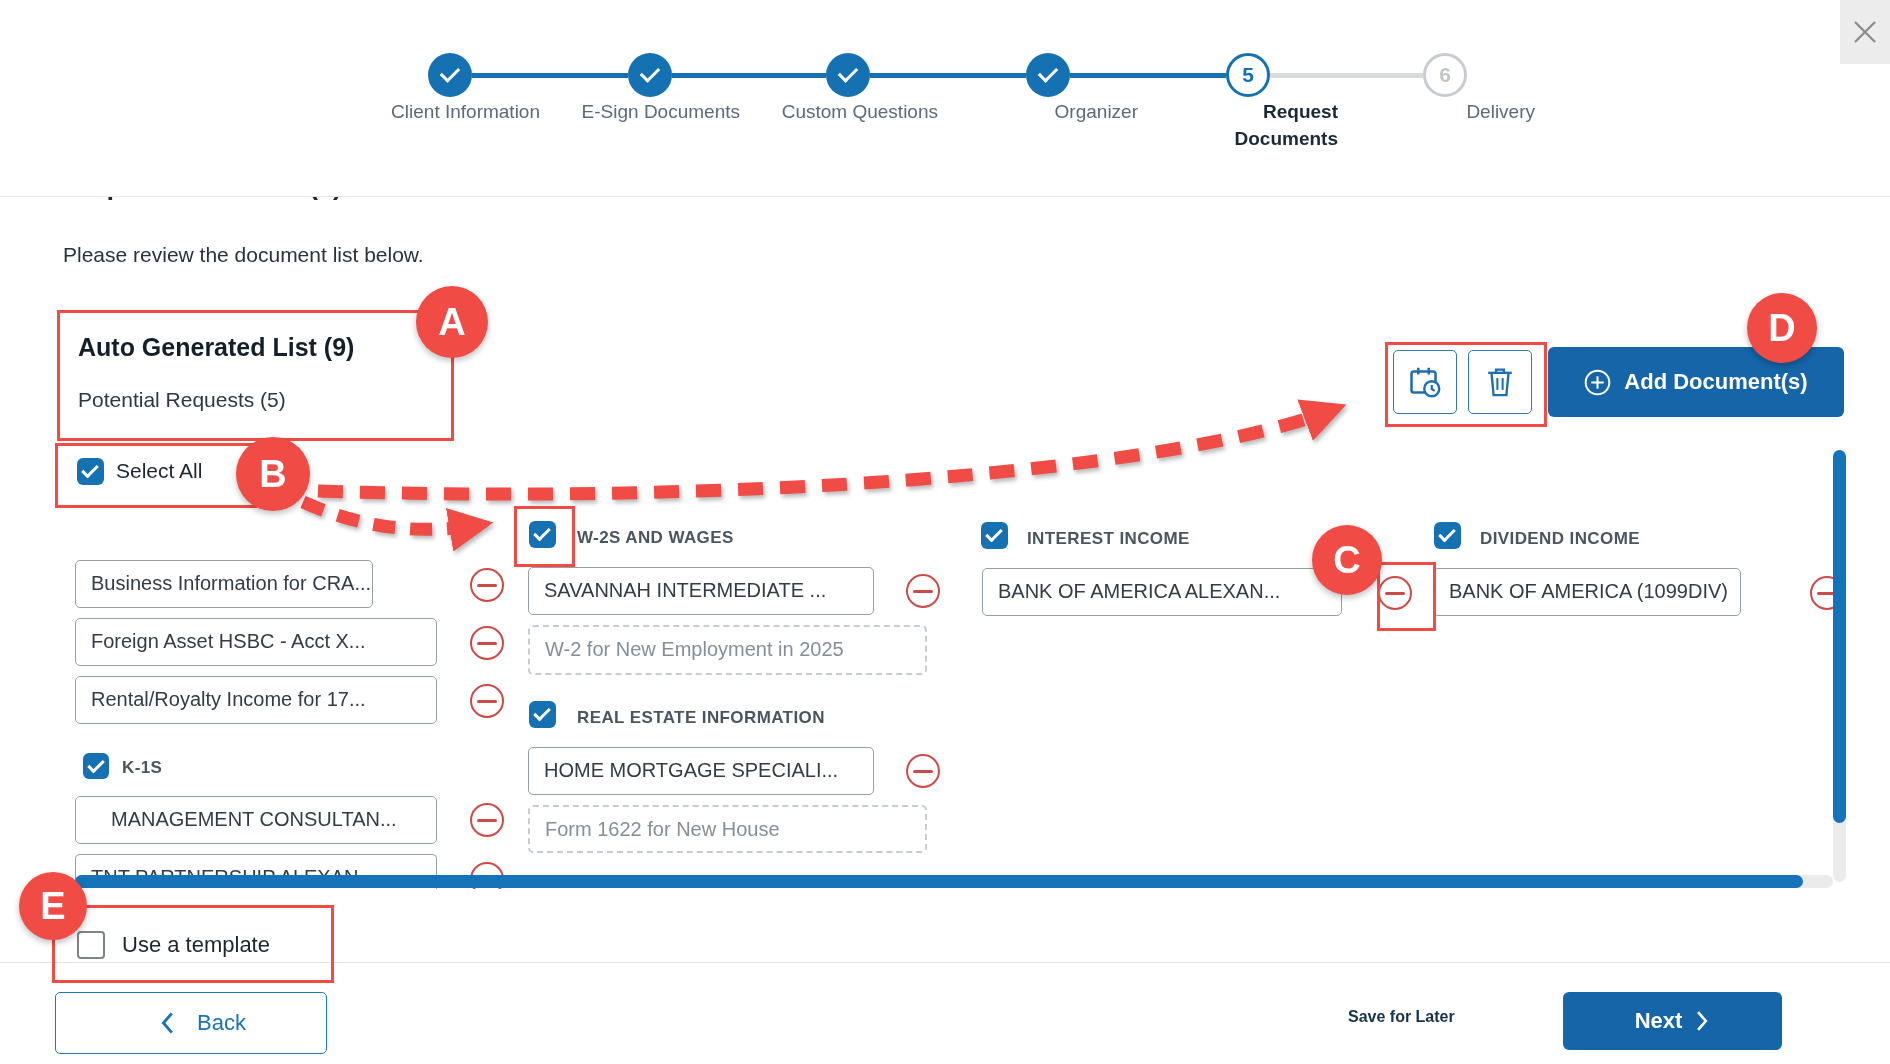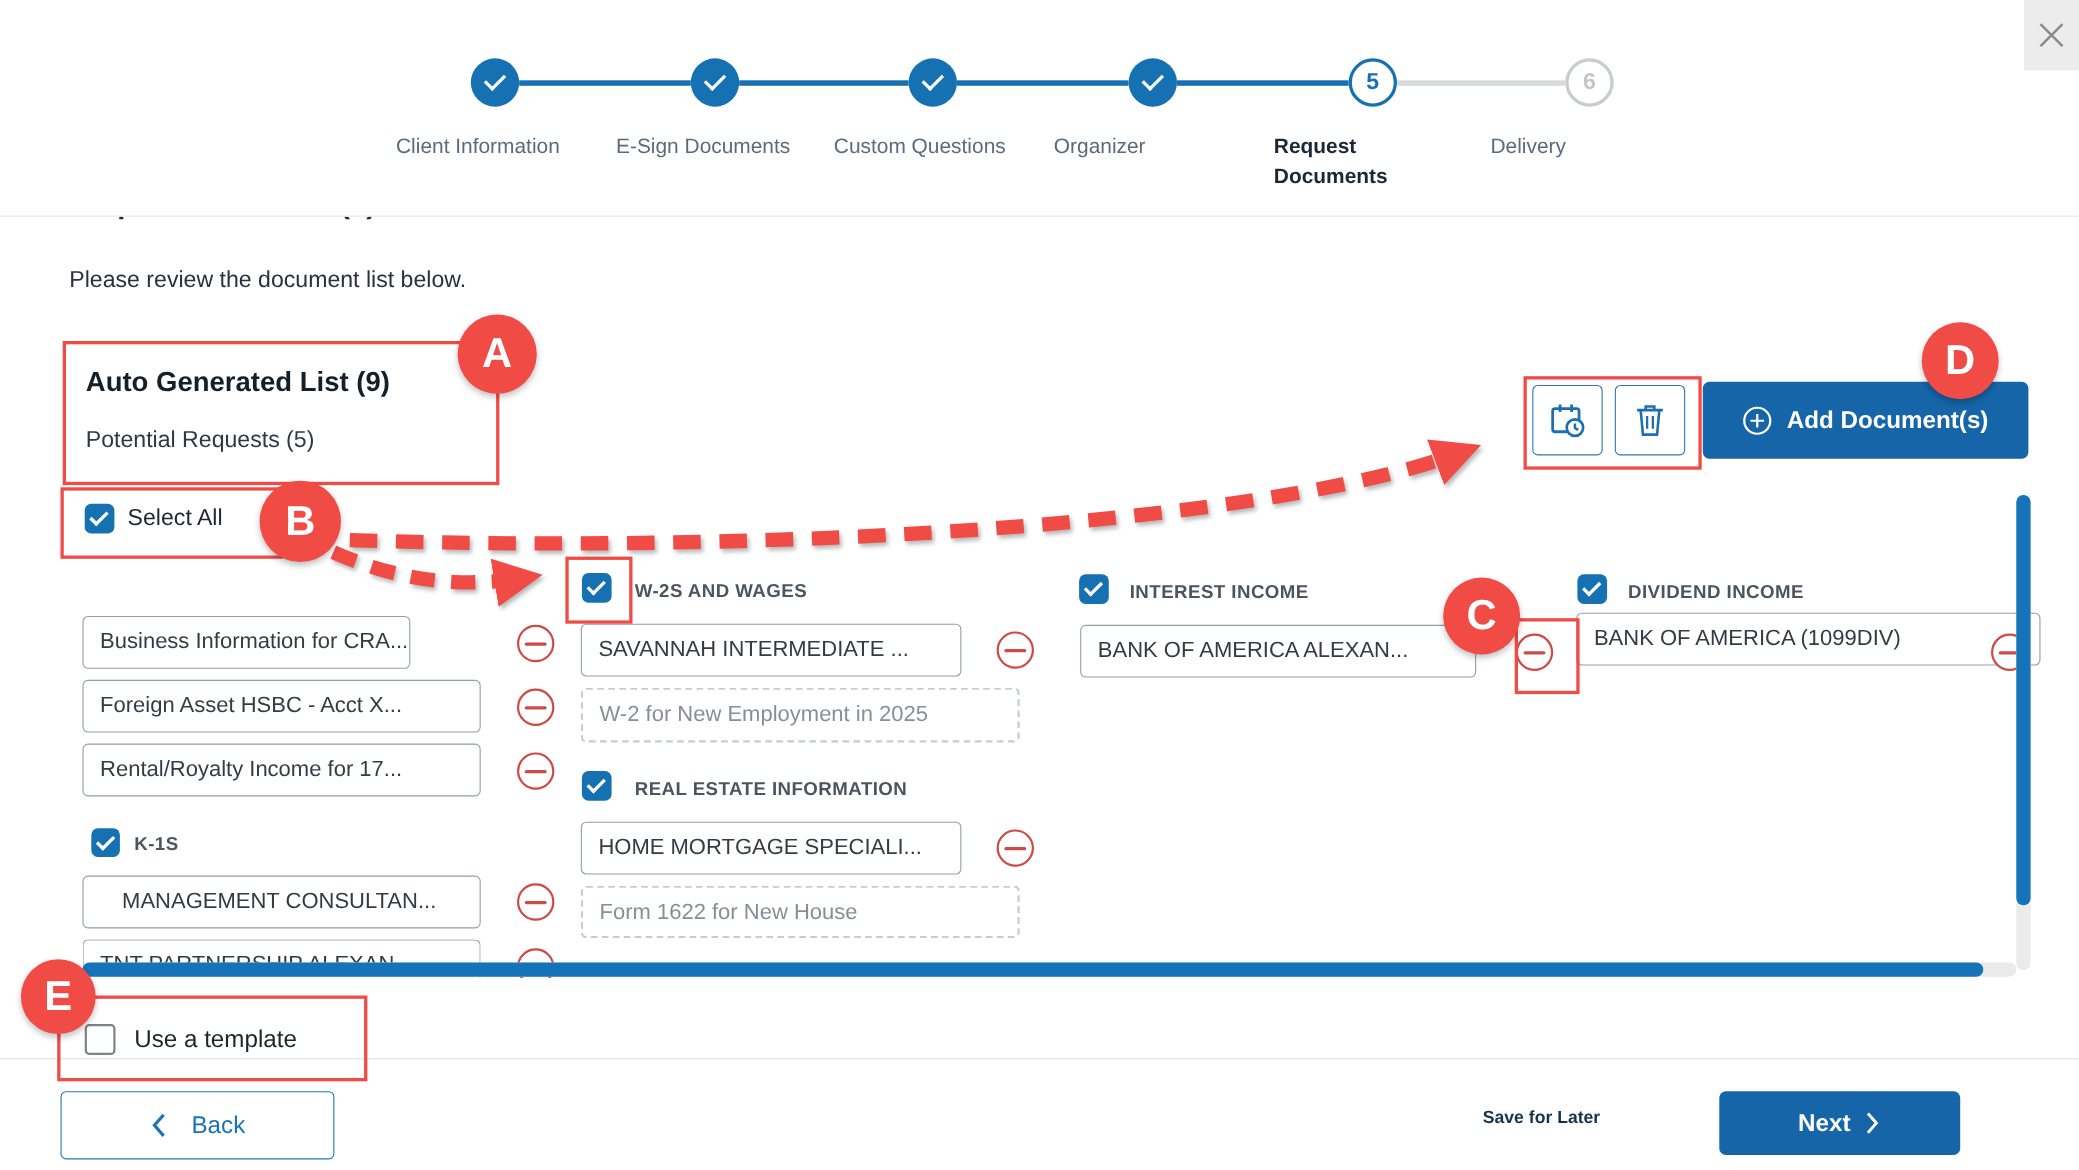--- a/index.html
+++ b/index.html
@@ -14,21 +14,21 @@
   .seg{position:absolute;top:73px;height:5px;}
   .seg.blue{background:#1571b2;} .seg.gray{background:#d8dadd;}
   .step-circle{position:absolute;top:53px;width:44px;height:44px;border-radius:50%;box-sizing:border-box;}
   .step-circle.done{background:#1571b2;}
   .step-circle.done::after{content:"";position:absolute;left:13px;top:14px;width:15px;height:8px;
        border-left:3.5px solid #fff;border-bottom:3.5px solid #fff;transform:rotate(-45deg);}
   .step-circle.current{background:#fff;border:3.5px solid #1571b2;color:#1571b2;font-weight:700;
        font-size:21px;display:flex;align-items:center;justify-content:center;}
   .step-circle.todo{background:#fff;border:3.5px solid #c8ccd0;color:#c2c6ca;font-weight:700;
        font-size:21px;display:flex;align-items:center;justify-content:center;}
-  .step-label{position:absolute;top:120px;width:180px;text-align:left;font-size:19px;
+  .step-label{position:absolute;top:98px;width:180px;text-align:right;font-size:19px;
        line-height:27px;color:#5b6b7b;}
   .step-label.active{color:#1b2937;font-weight:700;}
 
   
   #page-title{position:absolute;left:63px;top:170px;font-size:27px;font-weight:700;color:#1b2937;z-index:1;}
   #page-subtitle{position:absolute;left:63px;top:243px;font-size:21px;color:#28323d;}
 
   
   #agl-title{position:absolute;left:78px;top:333px;font-size:25px;font-weight:700;color:#141f29;}
   #agl-sub{position:absolute;left:78px;top:388px;font-size:21px;color:#2c3845;}
@@ -179,21 +179,21 @@
     <div class="minus-btn" style="left:906px;top:314px;"></div>
     <div class="doc-box dashed" style="left:528px;top:365px;width:399px;">Form 1622 for New House</div>
 
     <div class="cb checked" style="left:981px;top:82px;"></div>
     <div class="cat-label" style="left:1027px;top:89px;">INTEREST INCOME</div>
     <div class="doc-box" style="left:982px;top:128px;width:360px;">BANK OF AMERICA ALEXAN...</div>
     <div class="minus-btn" style="left:1378px;top:136px;"></div>
 
     <div class="cb checked" style="left:1434px;top:82px;"></div>
     <div class="cat-label" style="left:1480px;top:89px;">DIVIDEND INCOME</div>
-    <div class="doc-box" style="left:1433px;top:117px;width:422px;">BANK OF AMERICA (1099DIV)</div>
+    <div class="doc-box" style="left:1433px;top:128px;width:308px;">BANK OF AMERICA (1099DIV)</div>
     <div class="minus-btn" style="left:1810px;top:136px;"></div>
   </div>
 
   <div class="sb-track" style="left:1833px;top:450px;width:13px;height:432px;"></div>
   <div class="sb-thumb" style="left:1833px;top:450px;width:13px;height:373px;"></div>
   <div class="sb-track" style="left:75px;top:875px;width:1758px;height:13px;"></div>
   <div class="sb-thumb" style="left:75px;top:875px;width:1728px;height:13px;"></div>
 
   <div class="ann-box" style="left:57px;top:310px;width:391px;height:125px;"></div>
   <div class="badge" style="left:416px;top:286px;width:72px;height:72px;">A</div>
@@ -220,21 +220,21 @@
     </defs>
     <path d="M 318 491 C 720 504, 1160 475, 1332 410" fill="none" stroke="#f14b46" stroke-width="13" stroke-dasharray="25 17" marker-end="url(#ah)"></path>
     <path d="M 303 502 C 362 528, 418 535, 478 525" fill="none" stroke="#f14b46" stroke-width="13" stroke-dasharray="22 15" marker-end="url(#ah)"></path>
   </svg>
 
   <div id="footer-divider"></div>
 
   <div class="cb unchecked" style="left:77px;top:931px;width:28px;height:28px;"></div>
   <div id="use-template-label">Use a template</div>
 
-  <div class="btn-outline" style="left:55px;top:992px;width:247px;height:60px;">
+  <div class="btn-outline" style="left:55px;top:992px;width:247px;height:60px;padding-left:23px;">
     <svg width="16" height="24" viewBox="0 0 12 20">
       <path d="M10 2 L3 10 L10 18" fill="none" stroke="#1a73b6" stroke-width="2.4"></path>
     </svg>
     <span>Back</span>
   </div>
 
   <div id="save-later">Save for Later</div>
 
   <div class="btn-primary" style="left:1563px;top:992px;width:219px;height:58px;">
     <span>Next</span>

